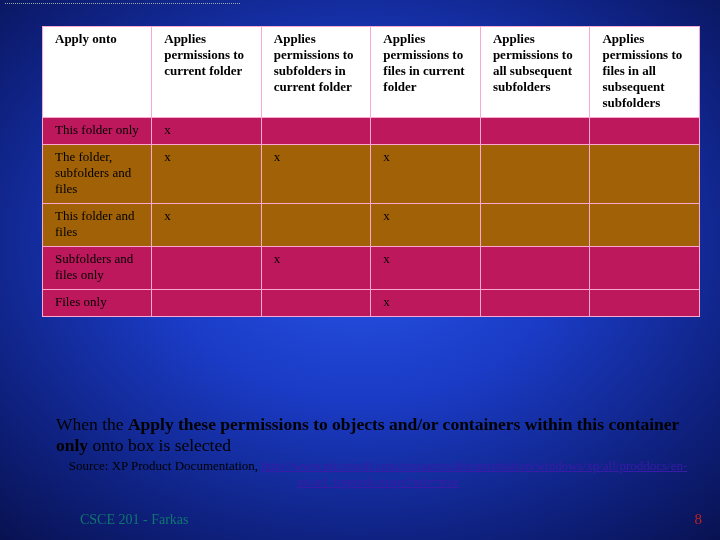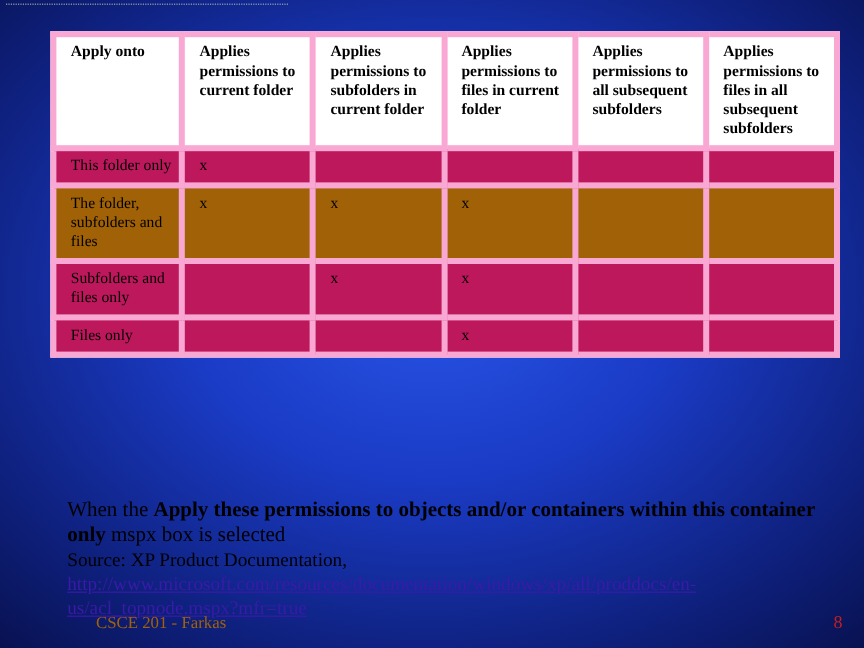--- a/index.html
+++ b/index.html
@@ -21,45 +21,45 @@
     top:26px;left:42px;right:20px;
     background:#fff;
   }
   table{
     border-collapse:collapse;
     width:100%;
     font-size:13px;
     color:#000;
   }
   th,td{
-    border:5px solid #f9a8d4;
+    border:1px solid #f9a8d4;
     padding:4px 6px 6px 12px;
     vertical-align:top;
     text-align:left;
   }
   th{font-weight:bold;background:#fff}
   tr.odd td{background:#be185d}
   tr.even td{background:#a16207}
   .col0{width:110px}
   .col1,.col2,.col3,.col4,.col5{width:105px}
   .body-text{
     position:absolute;
     left:56px;right:30px;top:414px;
     font-size:17.5px;line-height:1.18;color:#000;
   }
   .body-text .b{font-weight:bold}
   .source{
     position:absolute;
     left:56px;right:20px;top:458px;
-    font-size:16px;line-height:1.25;color:#000;
+    font-size:13px;line-height:1.25;color:#000;text-align:center;
   }
   .source a{color:#3a1aa8;text-decoration:underline}
   .footer-left{
     position:absolute;left:80px;bottom:12px;
-    font-size:14px;color:#a16207;
+    font-size:14px;color:#0f766e;
   }
   .footer-right{
     position:absolute;right:18px;bottom:12px;
     font-size:15px;color:#c02020;
   }
 </style>
 </head>
 <body>
 
 <div class="dotted-line"></div>
@@ -86,20 +86,28 @@
       <td></td>
     </tr>
     <tr class="even">
       <td>The folder, subfolders and files</td>
       <td>x</td>
       <td>x</td>
       <td>x</td>
       <td></td>
       <td></td>
     </tr>
+    <tr class="even">
+      <td>This folder and files</td>
+      <td>x</td>
+      <td></td>
+      <td>x</td>
+      <td></td>
+      <td></td>
+    </tr>
     <tr class="odd">
       <td>Subfolders and files only</td>
       <td></td>
       <td>x</td>
       <td>x</td>
       <td></td>
       <td></td>
     </tr>
     <tr class="odd">
       <td>Files only</td>
@@ -107,21 +115,21 @@
       <td></td>
       <td>x</td>
       <td></td>
       <td></td>
     </tr>
   </tbody>
 </table>
 </div>
 
 <div class="body-text">
-  <span>When the </span><span class="b">Apply these permissions to objects and/or containers within this container only</span><span> mspx box is selected</span>
+  <span>When the </span><span class="b">Apply these permissions to objects and/or containers within this container only</span><span> onto box is selected</span>
 </div>
 
 <div class="source">
   <span>Source: XP Product Documentation, </span><a href="#">http://www.microsoft.com/resources/documentation/windows/xp/all/proddocs/en-us/acl_topnode.mspx?mfr=true</a>
 </div>
 
 <div class="footer-left">CSCE 201 - Farkas</div>
 <div class="footer-right">8</div>
 
 </body></html>

